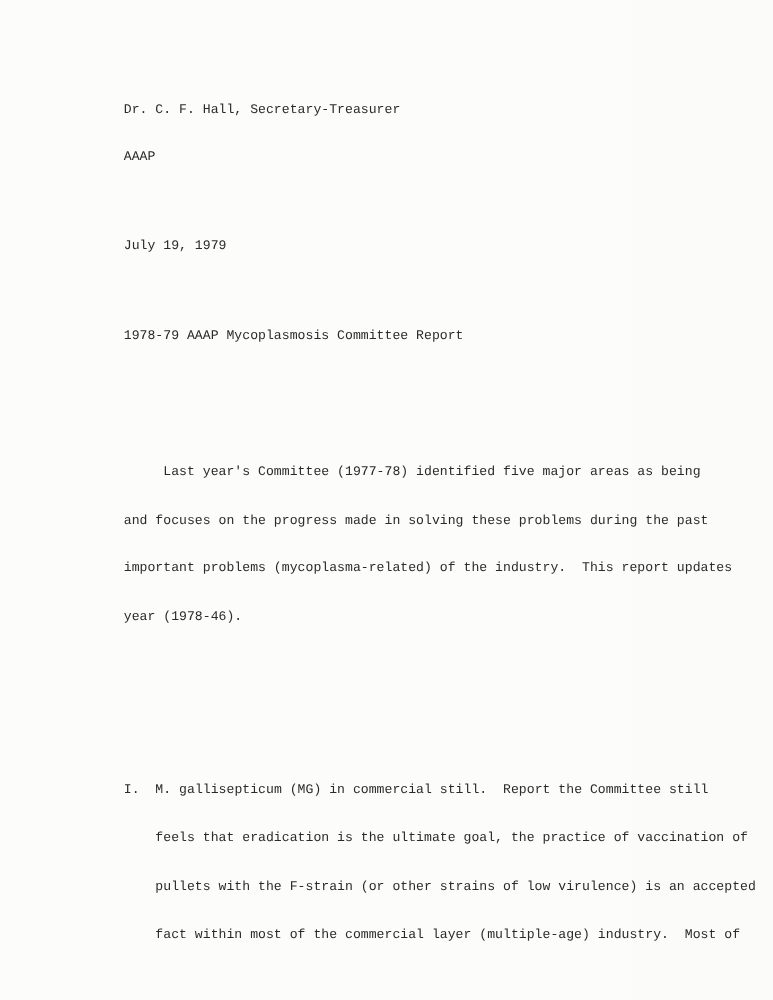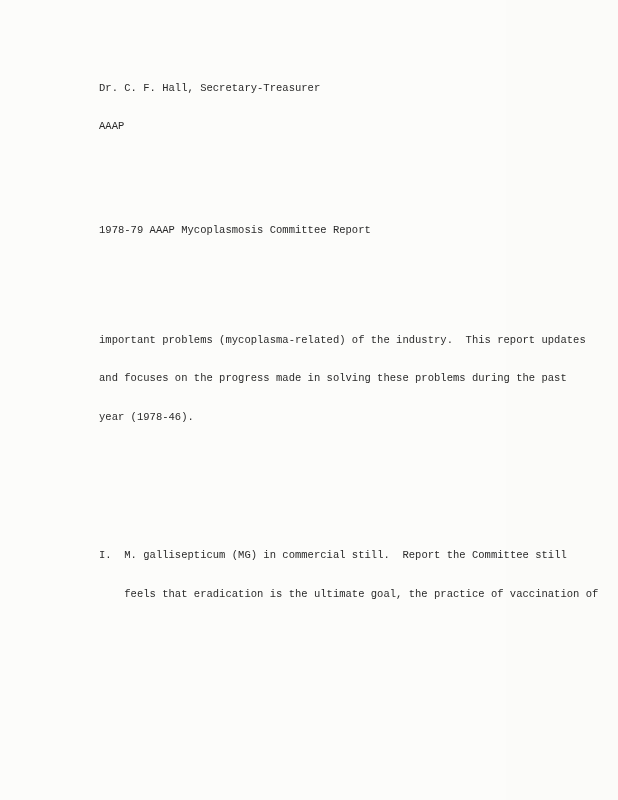--- a/index.html
+++ b/index.html
@@ -23,34 +23,38 @@
 </style>
 </head>
 <body>
 
 <div class="page">
 
   <div class="text" style="left:99px; top:56px;">
     <span class="line">Dr. C. F. Hall, Secretary-Treasurer</span>
     <span class="line">AAAP</span>
     <span class="line" style="height:7px"></span>
+    <span class="line">July 19, 1979</span>
     <span class="line" style="height:7px"></span>
     <span class="line"><span class="u">1978-79 AAAP Mycoplasmosis Committee Report</span></span>
     <span class="line" style="height:7px"></span>
 
     <div>
+      <span class="line">     Last year's Committee (1977-78) identified five major areas as being</span>
+      <span class="line">and focuses on the progress made in solving these problems during the past</span>
       <span class="line">important problems (mycoplasma-related) of the industry.  This report updates</span>
-      <span class="line">and focuses on the progress made in solving these problems during the past</span>
       <span class="line">year (1978-46).</span>
     </div>
     <span class="line" style="height:10px"></span>
 
     <div>
       <span class="line"><span>I.  </span><span class="u">M. gallisepticum (MG) in commercial still</span><span>.  Report the Committee still</span></span>
       <span class="line">    feels that eradication is the ultimate goal, the practice of vaccination of</span>
+      <span class="line">    pullets with the F-strain (or other strains of low virulence) is an accepted</span>
+      <span class="line">    fact within most of the commercial layer (multiple-age) industry.  Most of</span>
       
       
       
       
       
       
       
       
       
       

